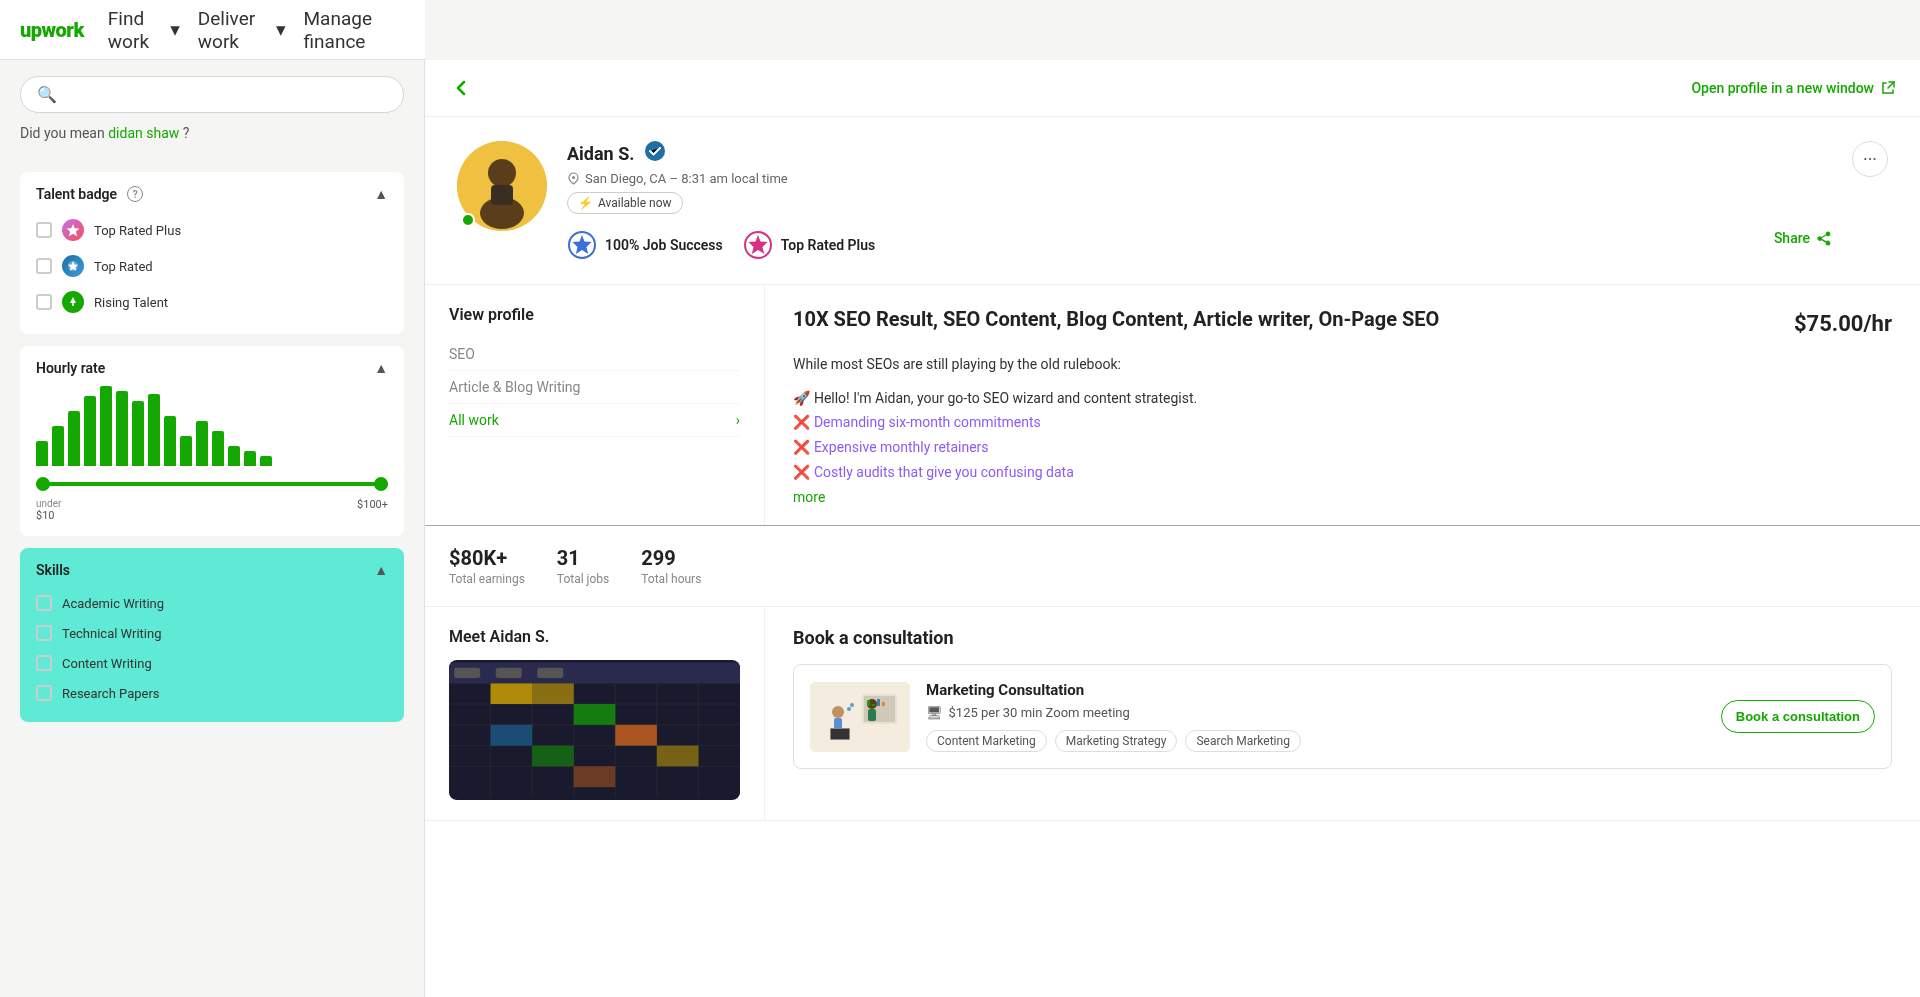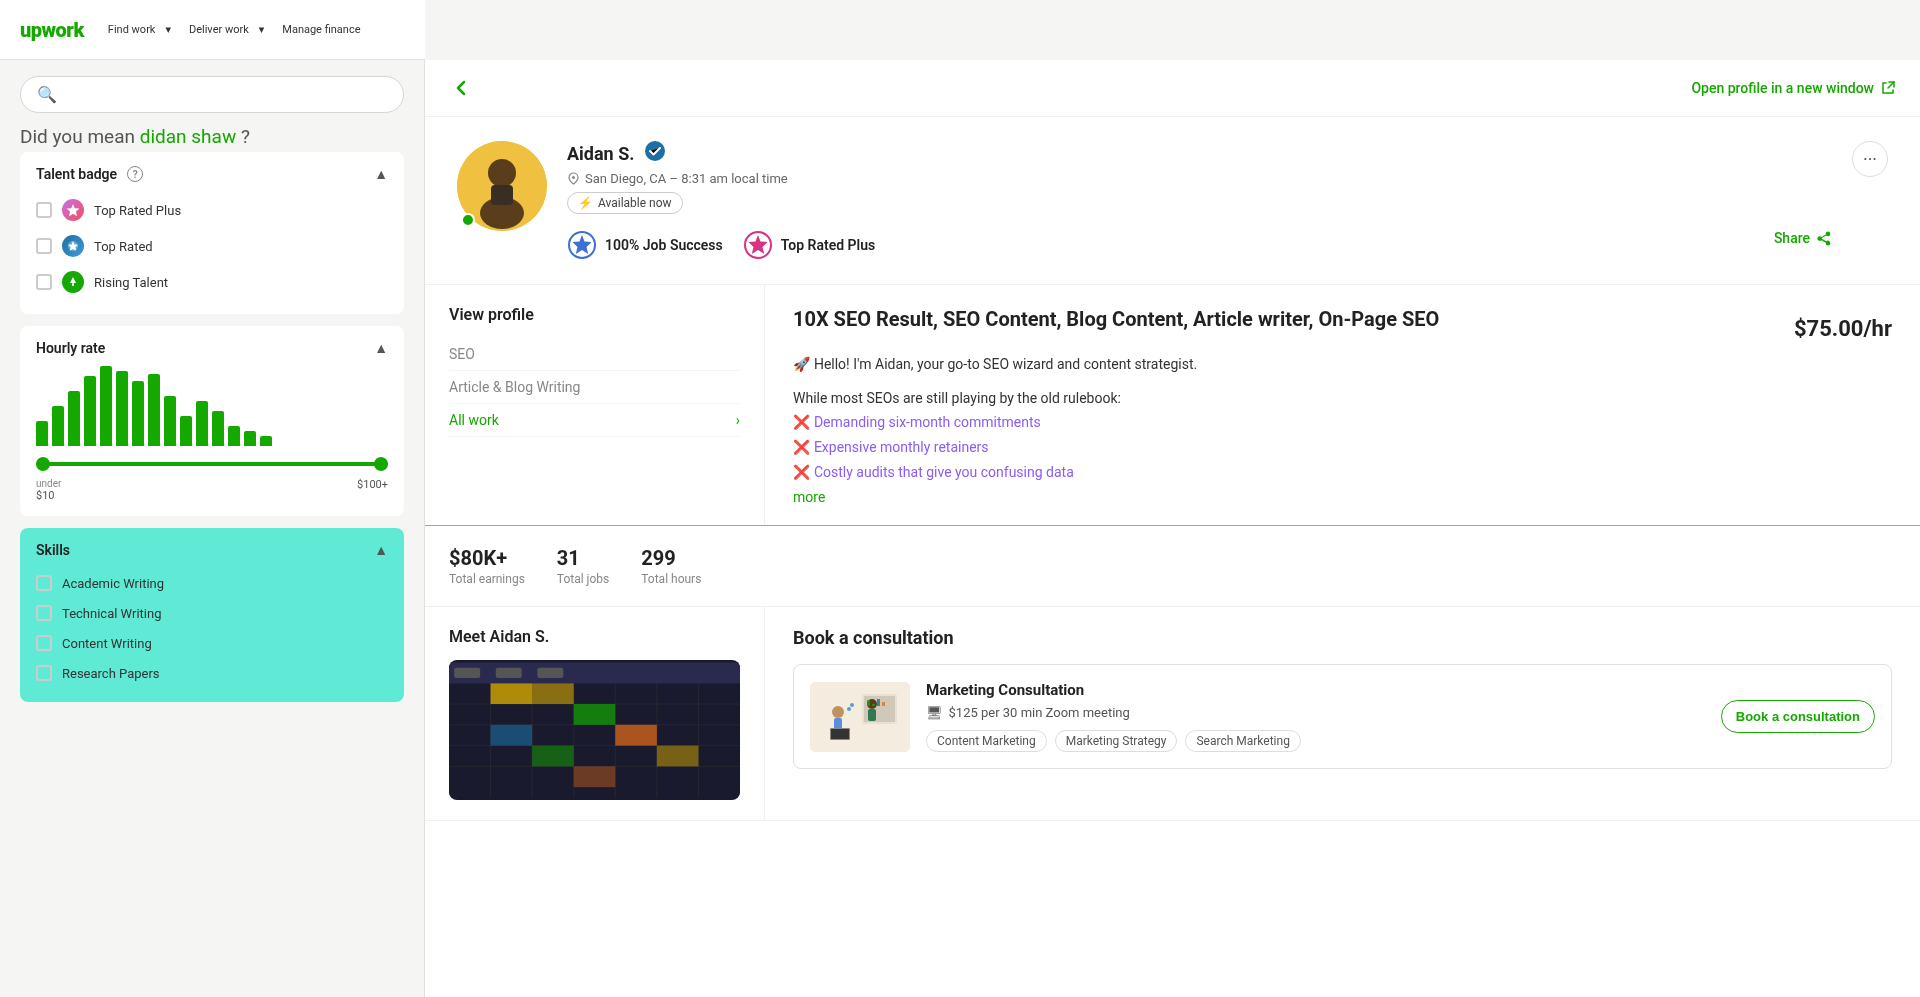--- a/index.html
+++ b/index.html
@@ -6,36 +6,36 @@
     body { font-family: -apple-system, BlinkMacSystemFont, 'Segoe UI', Roboto, sans-serif; background: #f5f5f3; overflow-x: hidden; }
 
     
     .topnav {
       position: fixed; top: 0; left: 0; width: 425px; height: 60px;
       background: white; display: flex; align-items: center; padding: 0 20px;
       z-index: 100; border-bottom: 1px solid #e0e0e0;
     }
     .upwork-logo { font-weight: 900; font-size: 20px; color: #14a800; letter-spacing: -0.5px; }
     .nav-links { display: flex; gap: 18px; margin-left: 24px; }
-    .nav-link { font-size: 11px; color: #333; cursor: pointer; display: flex; align-items: center; gap: 10px; }
+    .nav-link { font-size: 19px; color: #333; cursor: pointer; display: flex; align-items: center; gap: 4px; }
 
     
     .layout { display: flex; height: 100vh; padding-top: 60px; }
 
     
     .sidebar {
       width: 425px; min-width: 425px; background: #f5f5f3;
       padding: 16px 20px; overflow-y: auto; border-right: 1px solid #e0e0e0;
     }
     .search-bar {
       display: flex; align-items: center; background: white; border: 1px solid #d5d5d5;
       border-radius: 24px; padding: 8px 16px; margin-bottom: 12px;
     }
     .search-bar input { border: none; outline: none; font-size: 14px; width: 100%; background: transparent; color: #555; }
-    .did-you-mean { font-size: 19px; color: #555; margin-bottom: 4px; }
+    .did-you-mean { font-size: 14px; color: #555; margin-bottom: 31px; }
     .did-you-mean a { color: #14a800; cursor: pointer; text-decoration: none; }
 
     .filter-section { margin-bottom: 12px; background: white; border-radius: 8px; padding: 14px 16px; }
     .filter-header { display: flex; justify-content: space-between; align-items: center; margin-bottom: 10px; cursor: pointer; }
     .filter-title { font-size: 14px; font-weight: 600; color: #222; display: flex; align-items: center; gap: 6px; }
     .chevron { font-size: 14px; color: #555; }
 
     .filter-item { display: flex; align-items: center; gap: 10px; padding: 7px 0; }
     .filter-checkbox { width: 16px; height: 16px; border: 2px solid #ccc; border-radius: 3px; flex-shrink: 0; cursor: pointer; }
     .badge-icon { width: 22px; height: 22px; border-radius: 50%; display: flex; align-items: center; justify-content: center; font-size: 11px; flex-shrink: 0; }
@@ -98,21 +98,21 @@
     .profile-content { display: flex; border-bottom: 1px solid #a3a3a3; }
     .left-panel { width: 340px; min-width: 340px; border-right: 1px solid #f0f0f0; padding: 20px 24px; }
     .right-panel { flex: 1; padding: 20px 28px; }
 
     .view-profile-title { font-size: 16px; font-weight: 600; color: #222; margin-bottom: 14px; }
     .profile-nav-item { padding: 8px 0; font-size: 14px; color: #888; border-bottom: 1px solid #f5f5f3; cursor: pointer; }
     .profile-nav-item.active { color: #14a800; display: flex; align-items: center; justify-content: space-between; }
 
     .job-title { font-size: 20px; font-weight: 700; color: #222; line-height: 1.4; margin-bottom: 8px; }
     .rate { font-size: 22px; font-weight: 700; color: #222; white-space: nowrap; }
-    .job-header { display: flex; justify-content: space-between; align-items: flex-end; gap: 16px; }
+    .job-header { display: flex; justify-content: space-between; align-items: center; gap: 16px; }
 
     .bio-text { font-size: 14px; color: #333; line-height: 1.6; margin-top: 12px; }
     .x-item { font-size: 14px; color: #8b5cf6; line-height: 1.8; display: flex; align-items: center; gap: 6px; }
     .more-link { color: #14a800; font-size: 14px; cursor: pointer; display: block; margin-top: 4px; }
 
     
     .stats-row { display: flex; gap: 32px; padding: 20px 24px; border-bottom: 1px solid #f0f0f0; }
     .stat { display: flex; flex-direction: column; }
     .stat-value { font-size: 20px; font-weight: 700; color: #222; }
     .stat-label { font-size: 12px; color: #888; margin-top: 2px; }
@@ -370,22 +370,22 @@
         <div class="profile-nav-item active">
           <span>All work</span>
           <span class="chevron-green">›</span>
         </div>
       </div>
       <div class="right-panel">
         <div class="job-header">
           <div class="job-title">10X SEO Result, SEO Content, Blog Content, Article writer, On-Page SEO</div>
           <div class="rate">$75.00/hr</div>
         </div>
+        <div class="bio-text">While most SEOs are still playing by the old rulebook:</div>
         <div class="bio-text">🚀 Hello! I'm Aidan, your go-to SEO wizard and content strategist.</div>
-        <div class="bio-text">While most SEOs are still playing by the old rulebook:</div>
         <div class="x-item">❌ Demanding six-month commitments</div>
         <div class="x-item">❌ Expensive monthly retainers</div>
         <div class="x-item">❌ Costly audits that give you confusing data</div>
         <a class="more-link">more</a>
       </div>
     </div>
 
     <div class="stats-row">
       <div class="stat">
         <span class="stat-value">$80K+</span>

